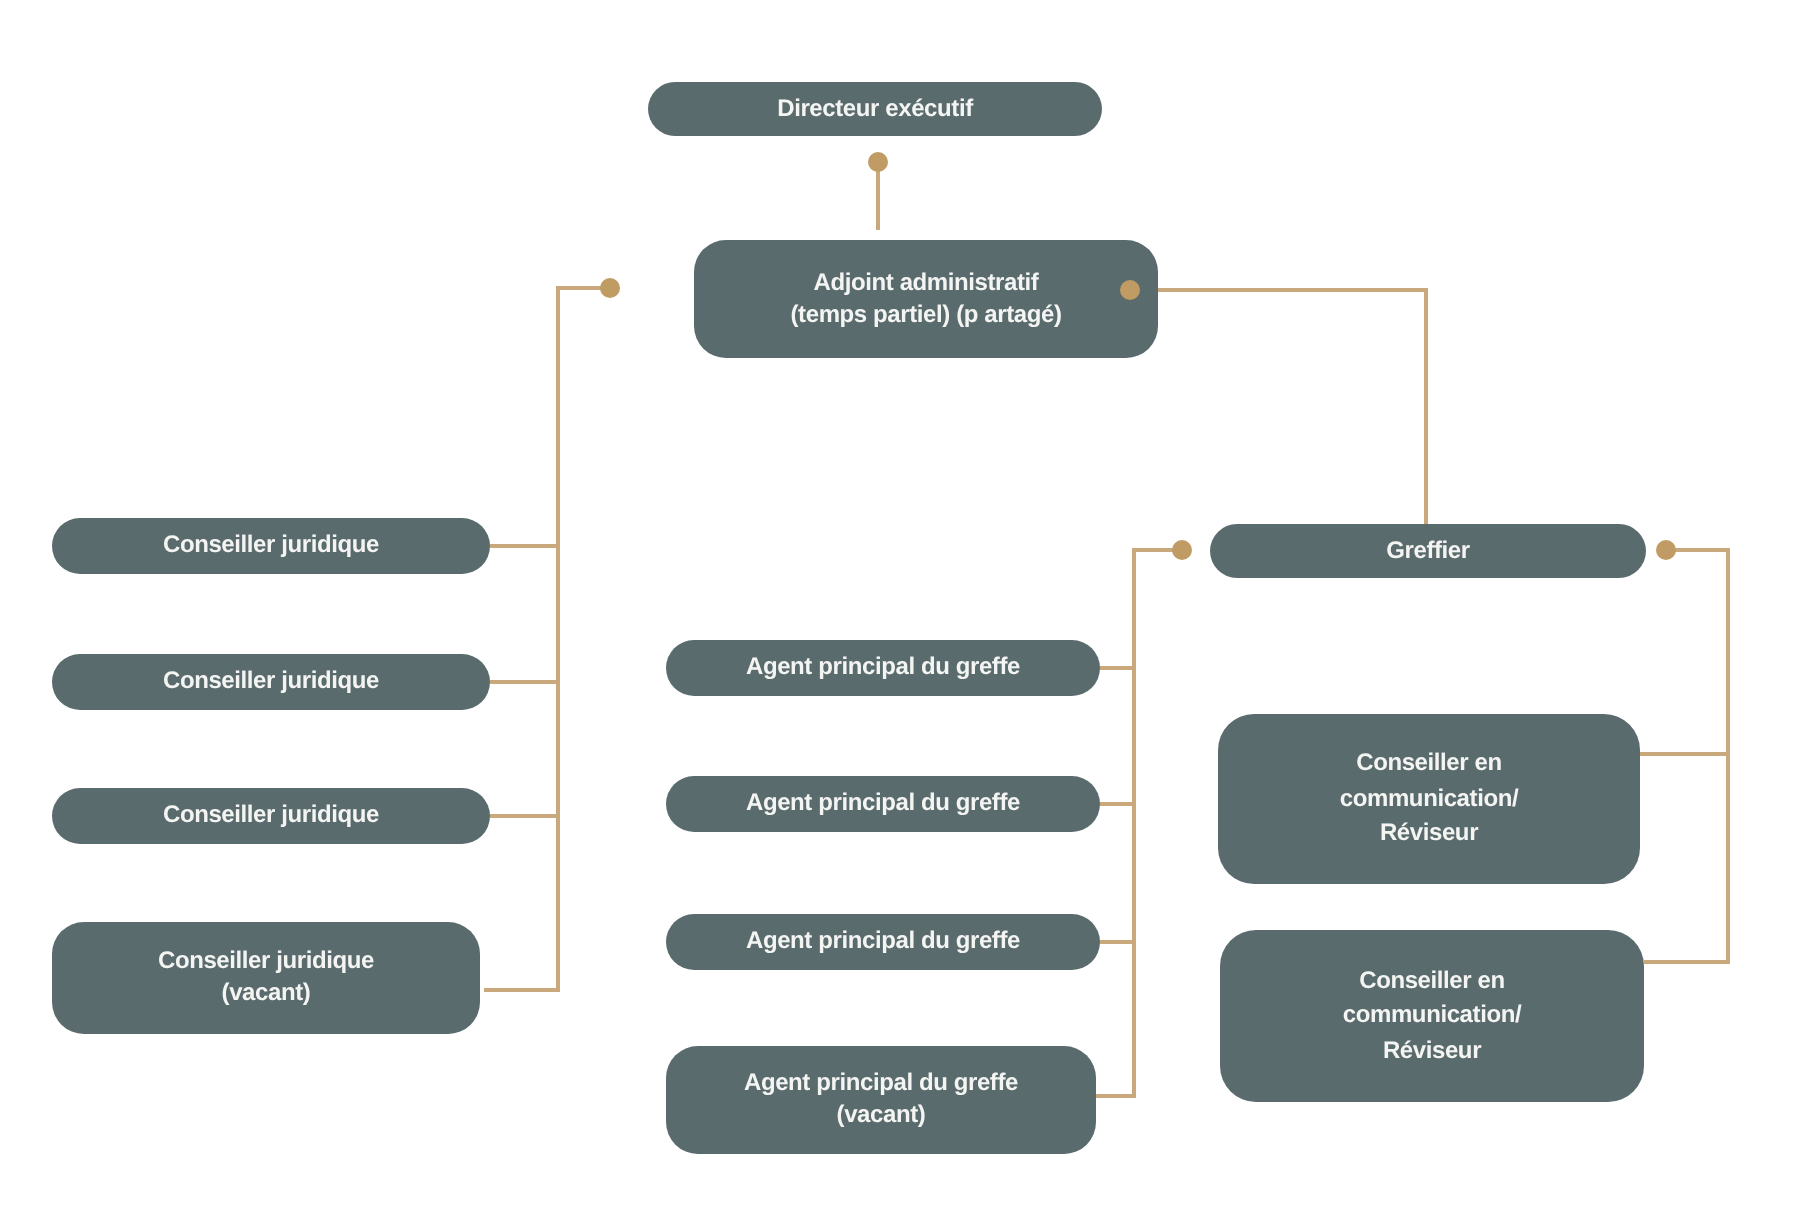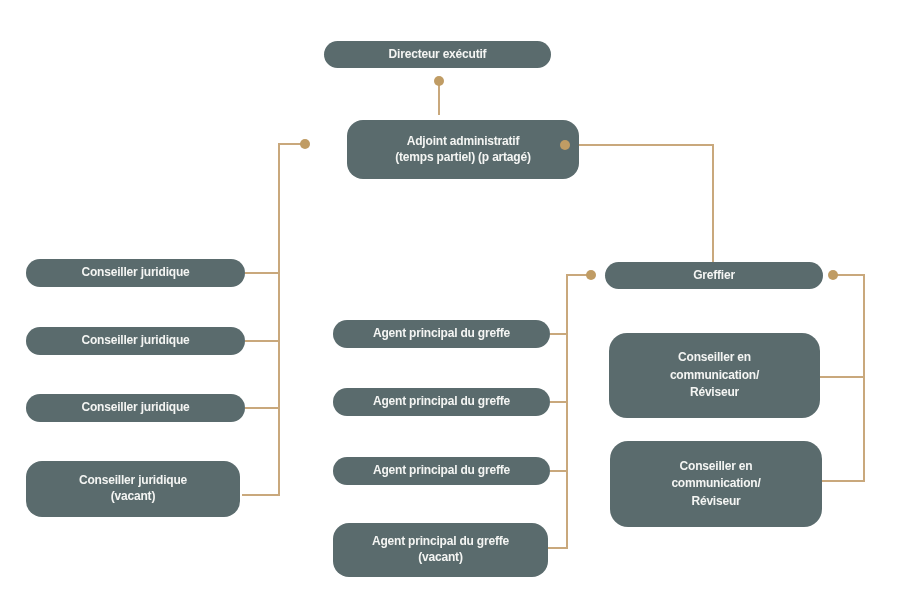--- a/index.html
+++ b/index.html
@@ -25,21 +25,21 @@
     letter-spacing: -0.2px;
     display: flex;
     align-items: center;
     justify-content: center;
     text-align: center;
     white-space: pre-line;
     box-sizing: border-box;
   }
   .pill   { border-radius: 14px; }
   .round2 { border-radius: 16px; }
-  .round3 { border-radius: 18px; line-height: 1.45; }
+  .round3 { border-radius: 18px; line-height: 1.45; margin-top: 24px; }
   .line {
     position: absolute;
     background: #c9a87c;
   }
   .dot {
     position: absolute;
     width: 10px;
     height: 10px;
     border-radius: 50%;
     background: #c09c64;

